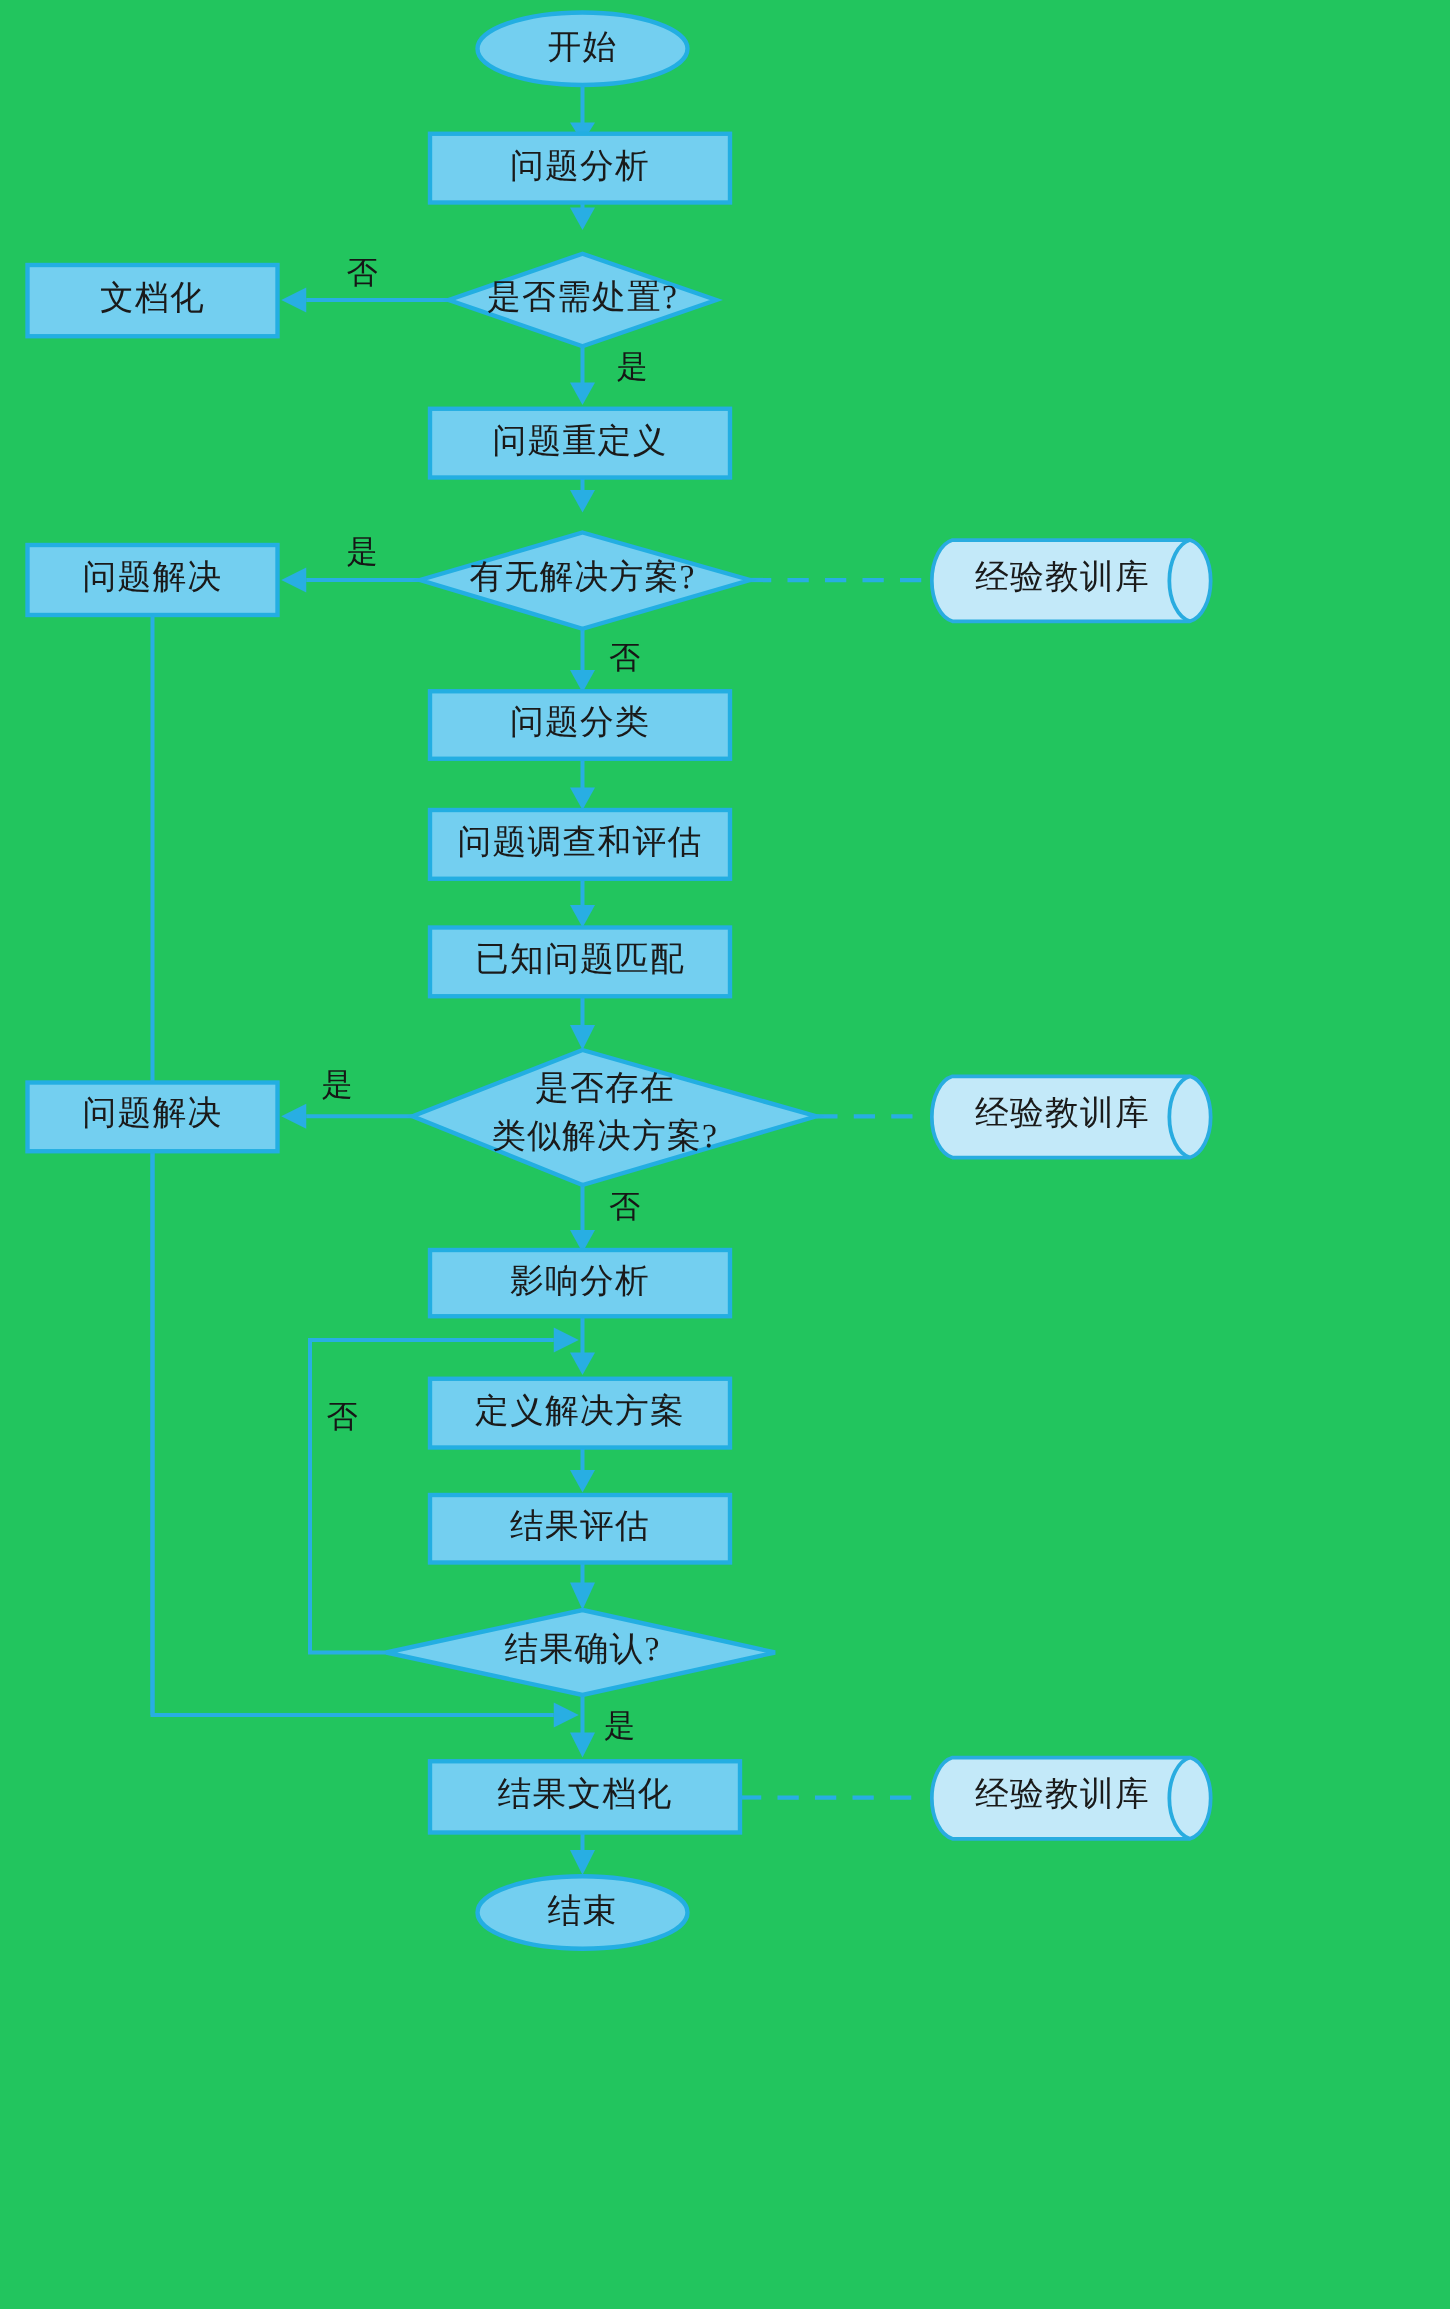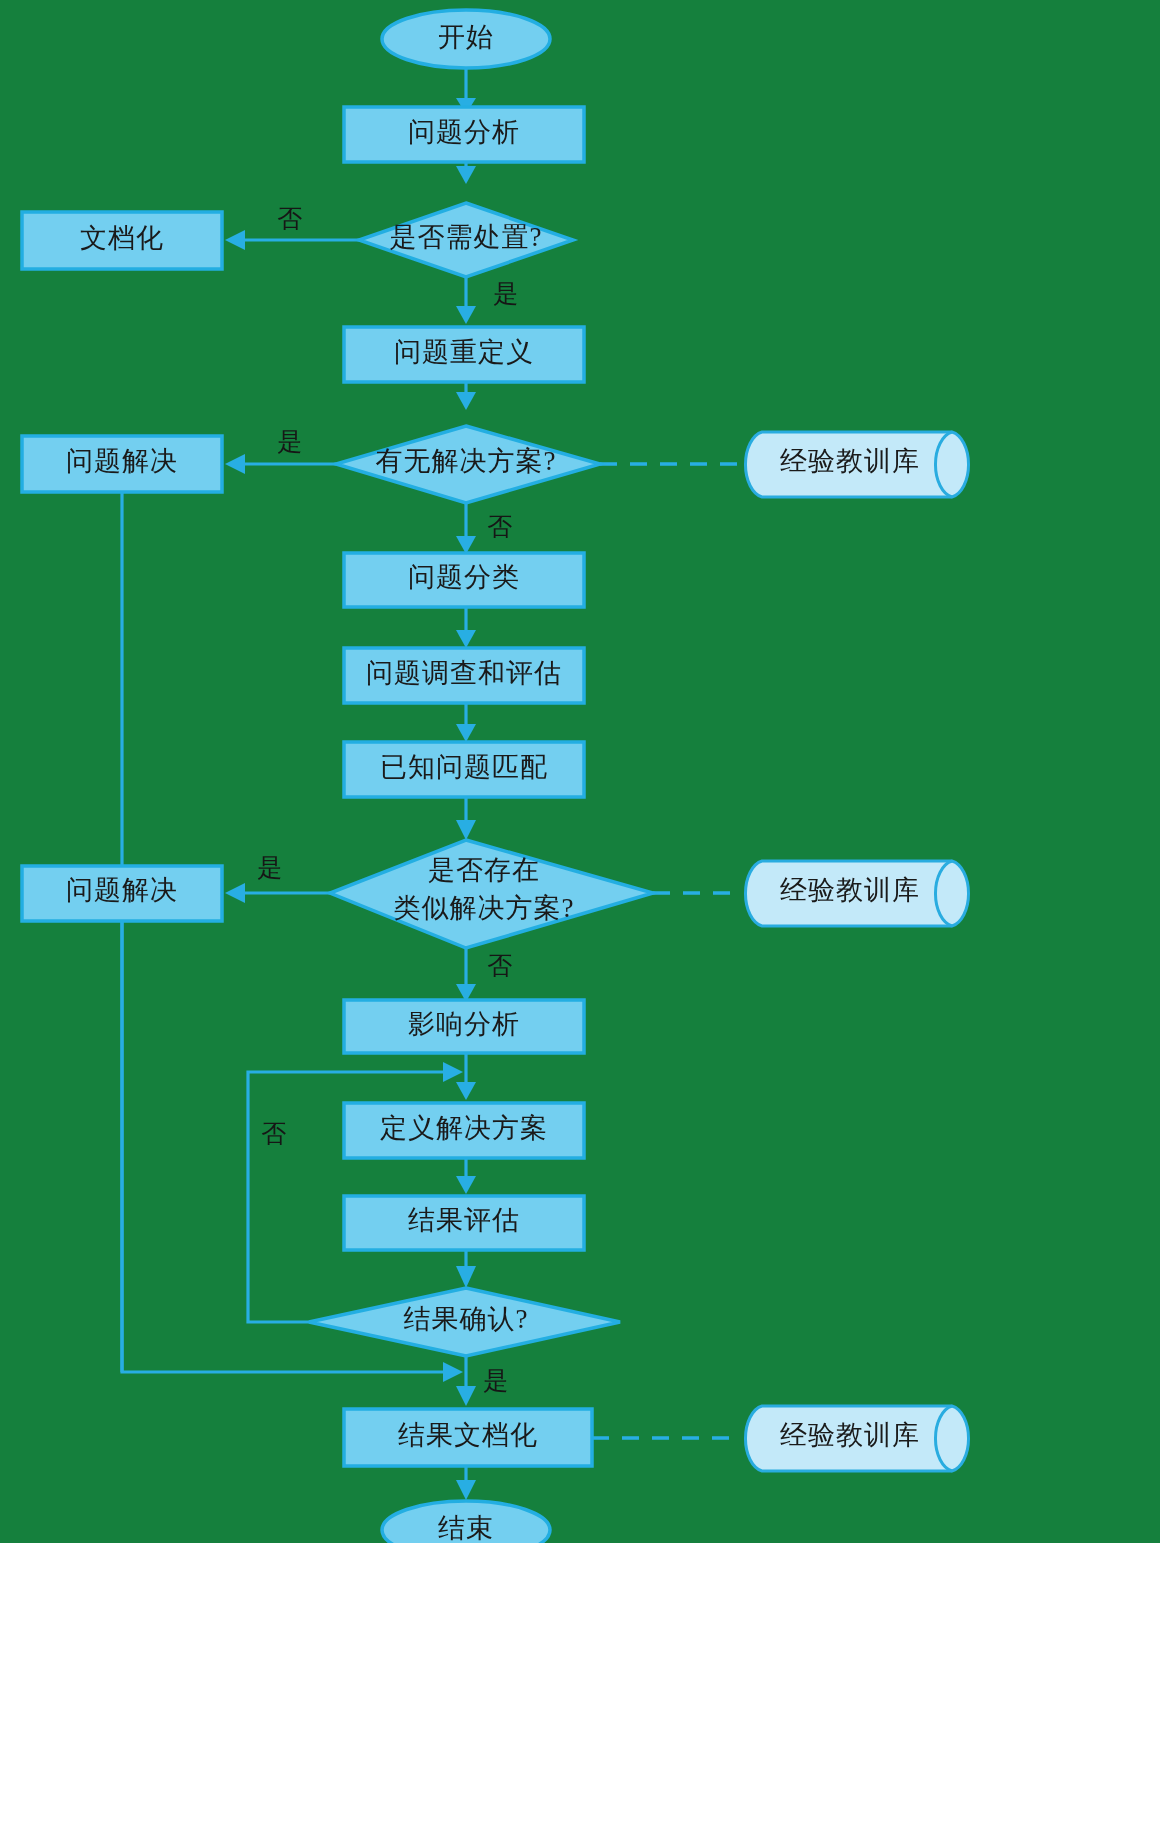--- a/index.html
+++ b/index.html
@@ -7,22 +7,22 @@
     margin: 0;
     padding: 0;
     background: #ffffff;
   }
   body {
     font-family: "Liberation Serif", "DejaVu Serif", serif;
   }
   #canvas-wrap {
     position: relative;
     width: 1160px;
-    height: 1543px;
-    background: #15803d;
+    height: 1847px;
+    background: #22c55e;
     overflow: hidden;
     text-align: right;
   }
   svg#flow {
     position: absolute;
     left: 0;
     top: 0;
     width: 1160px;
     height: 1847px;
     display: block;

